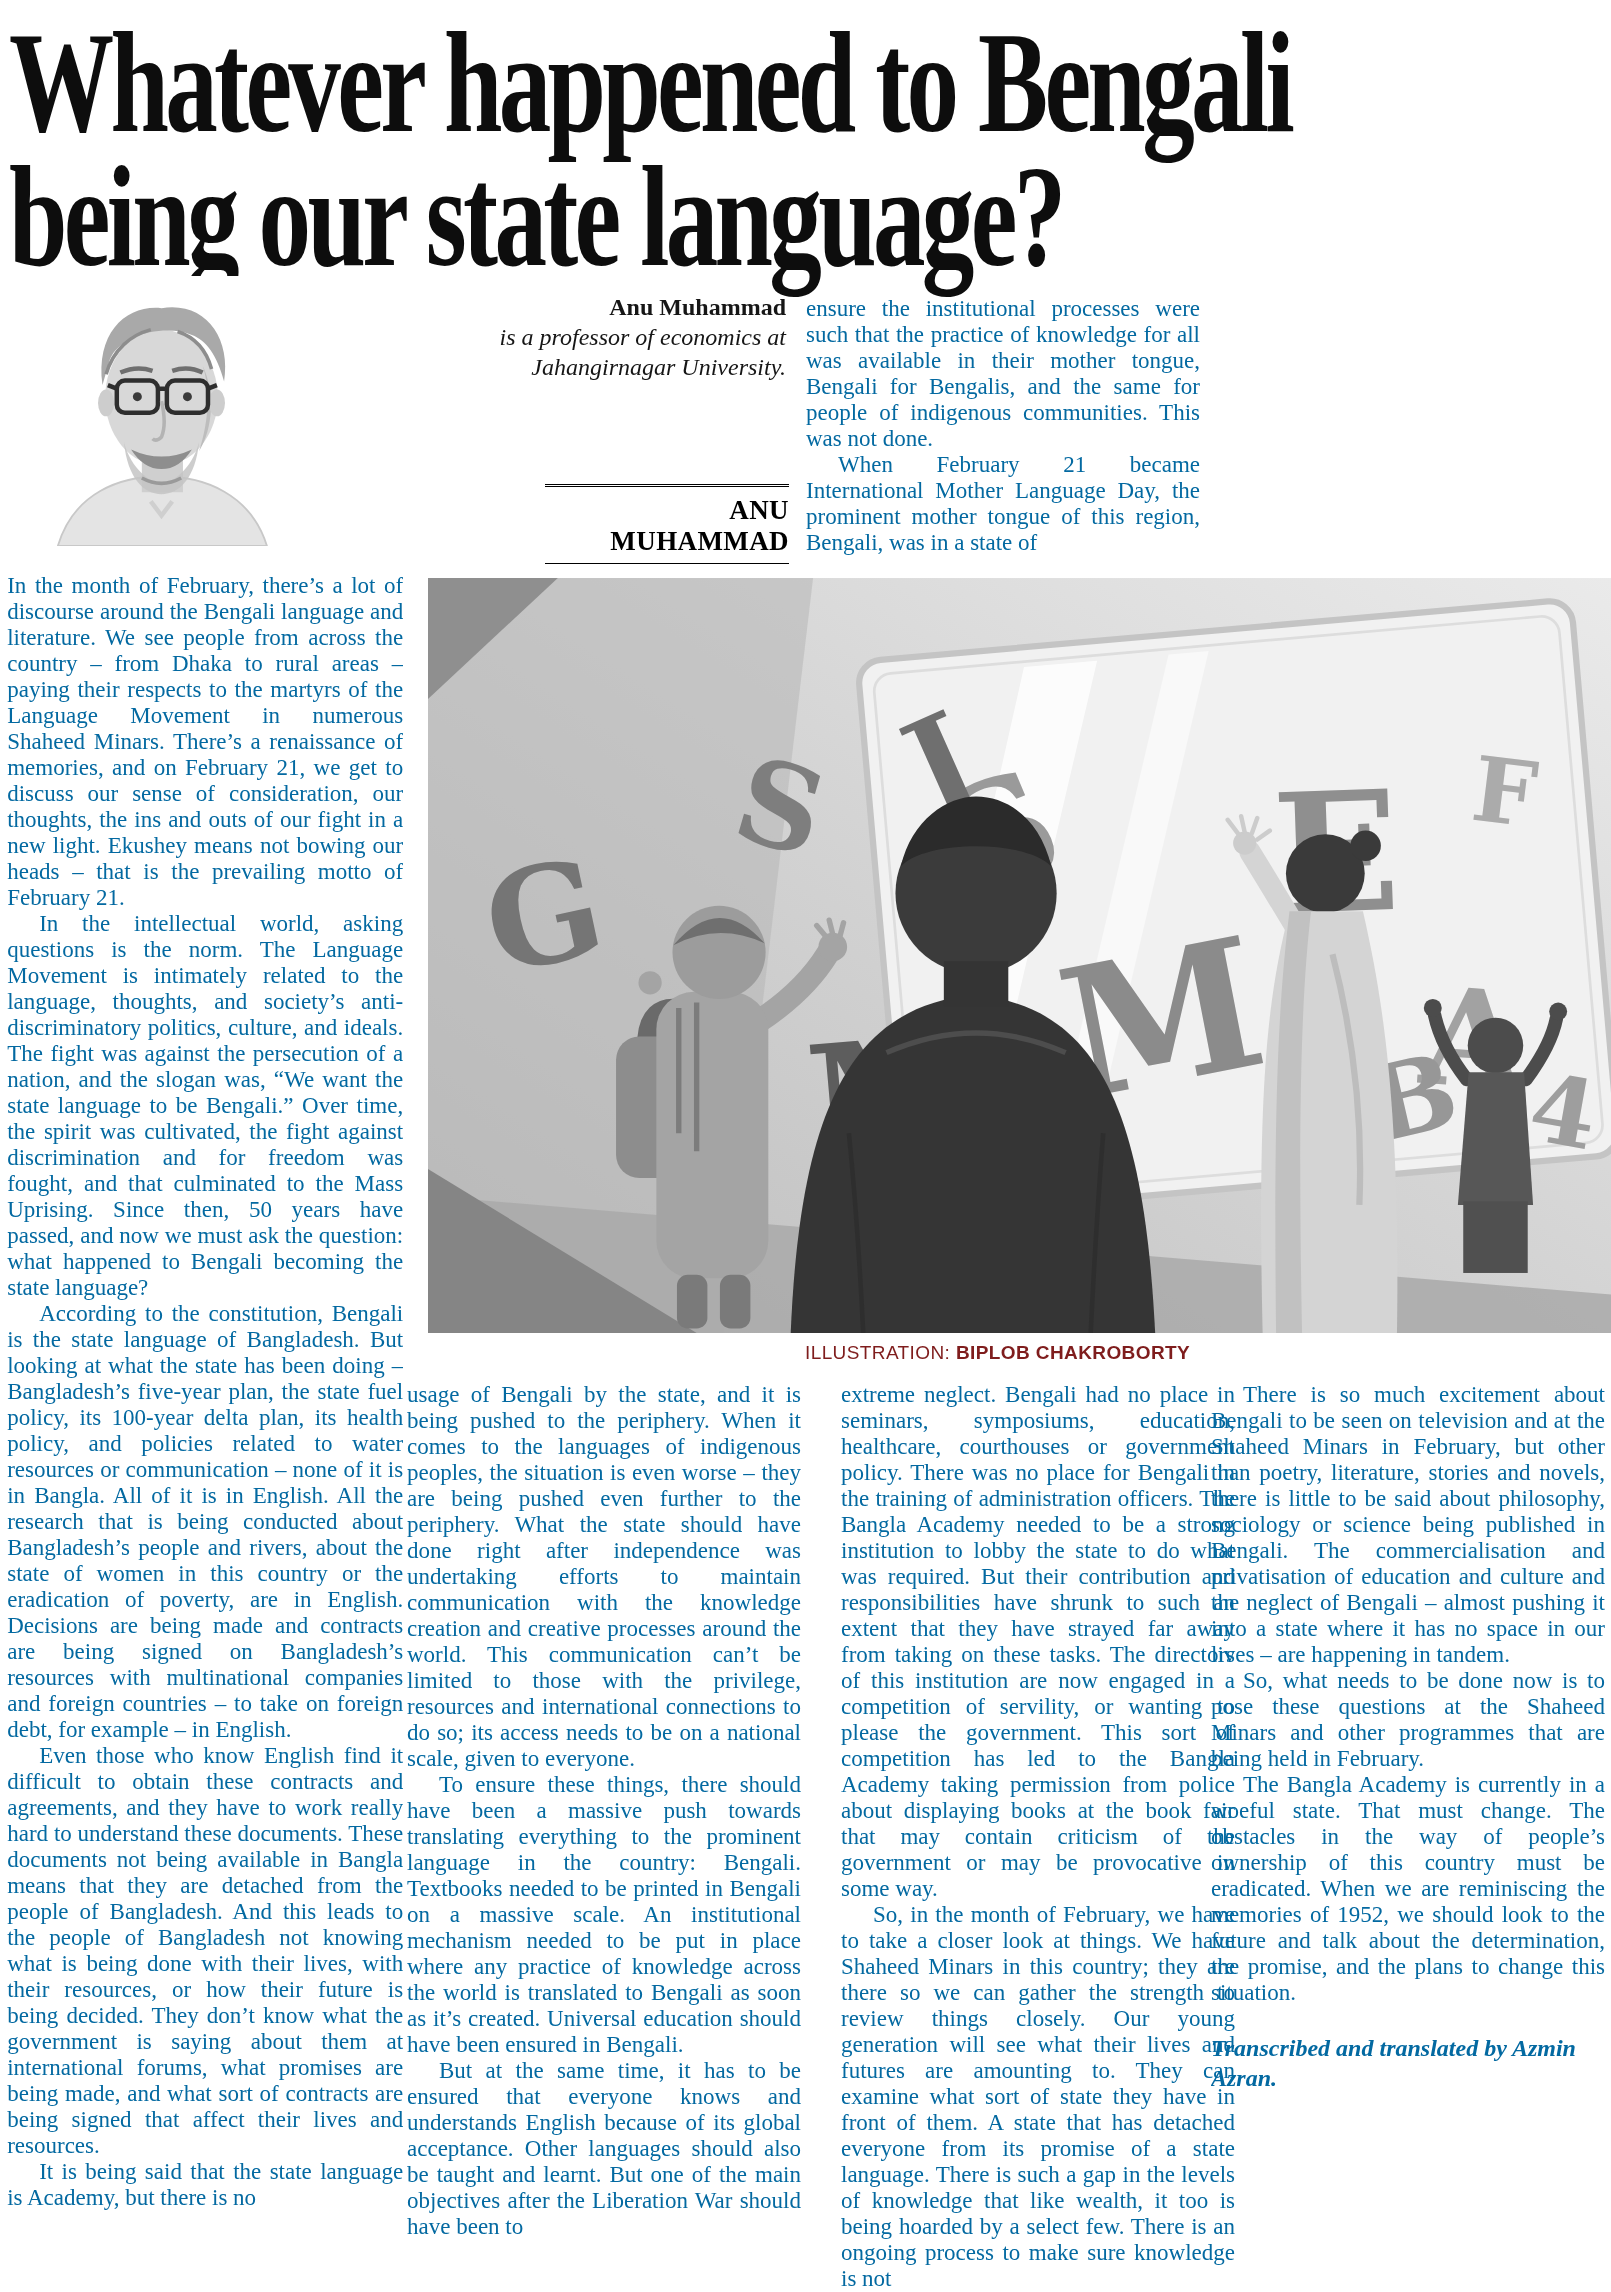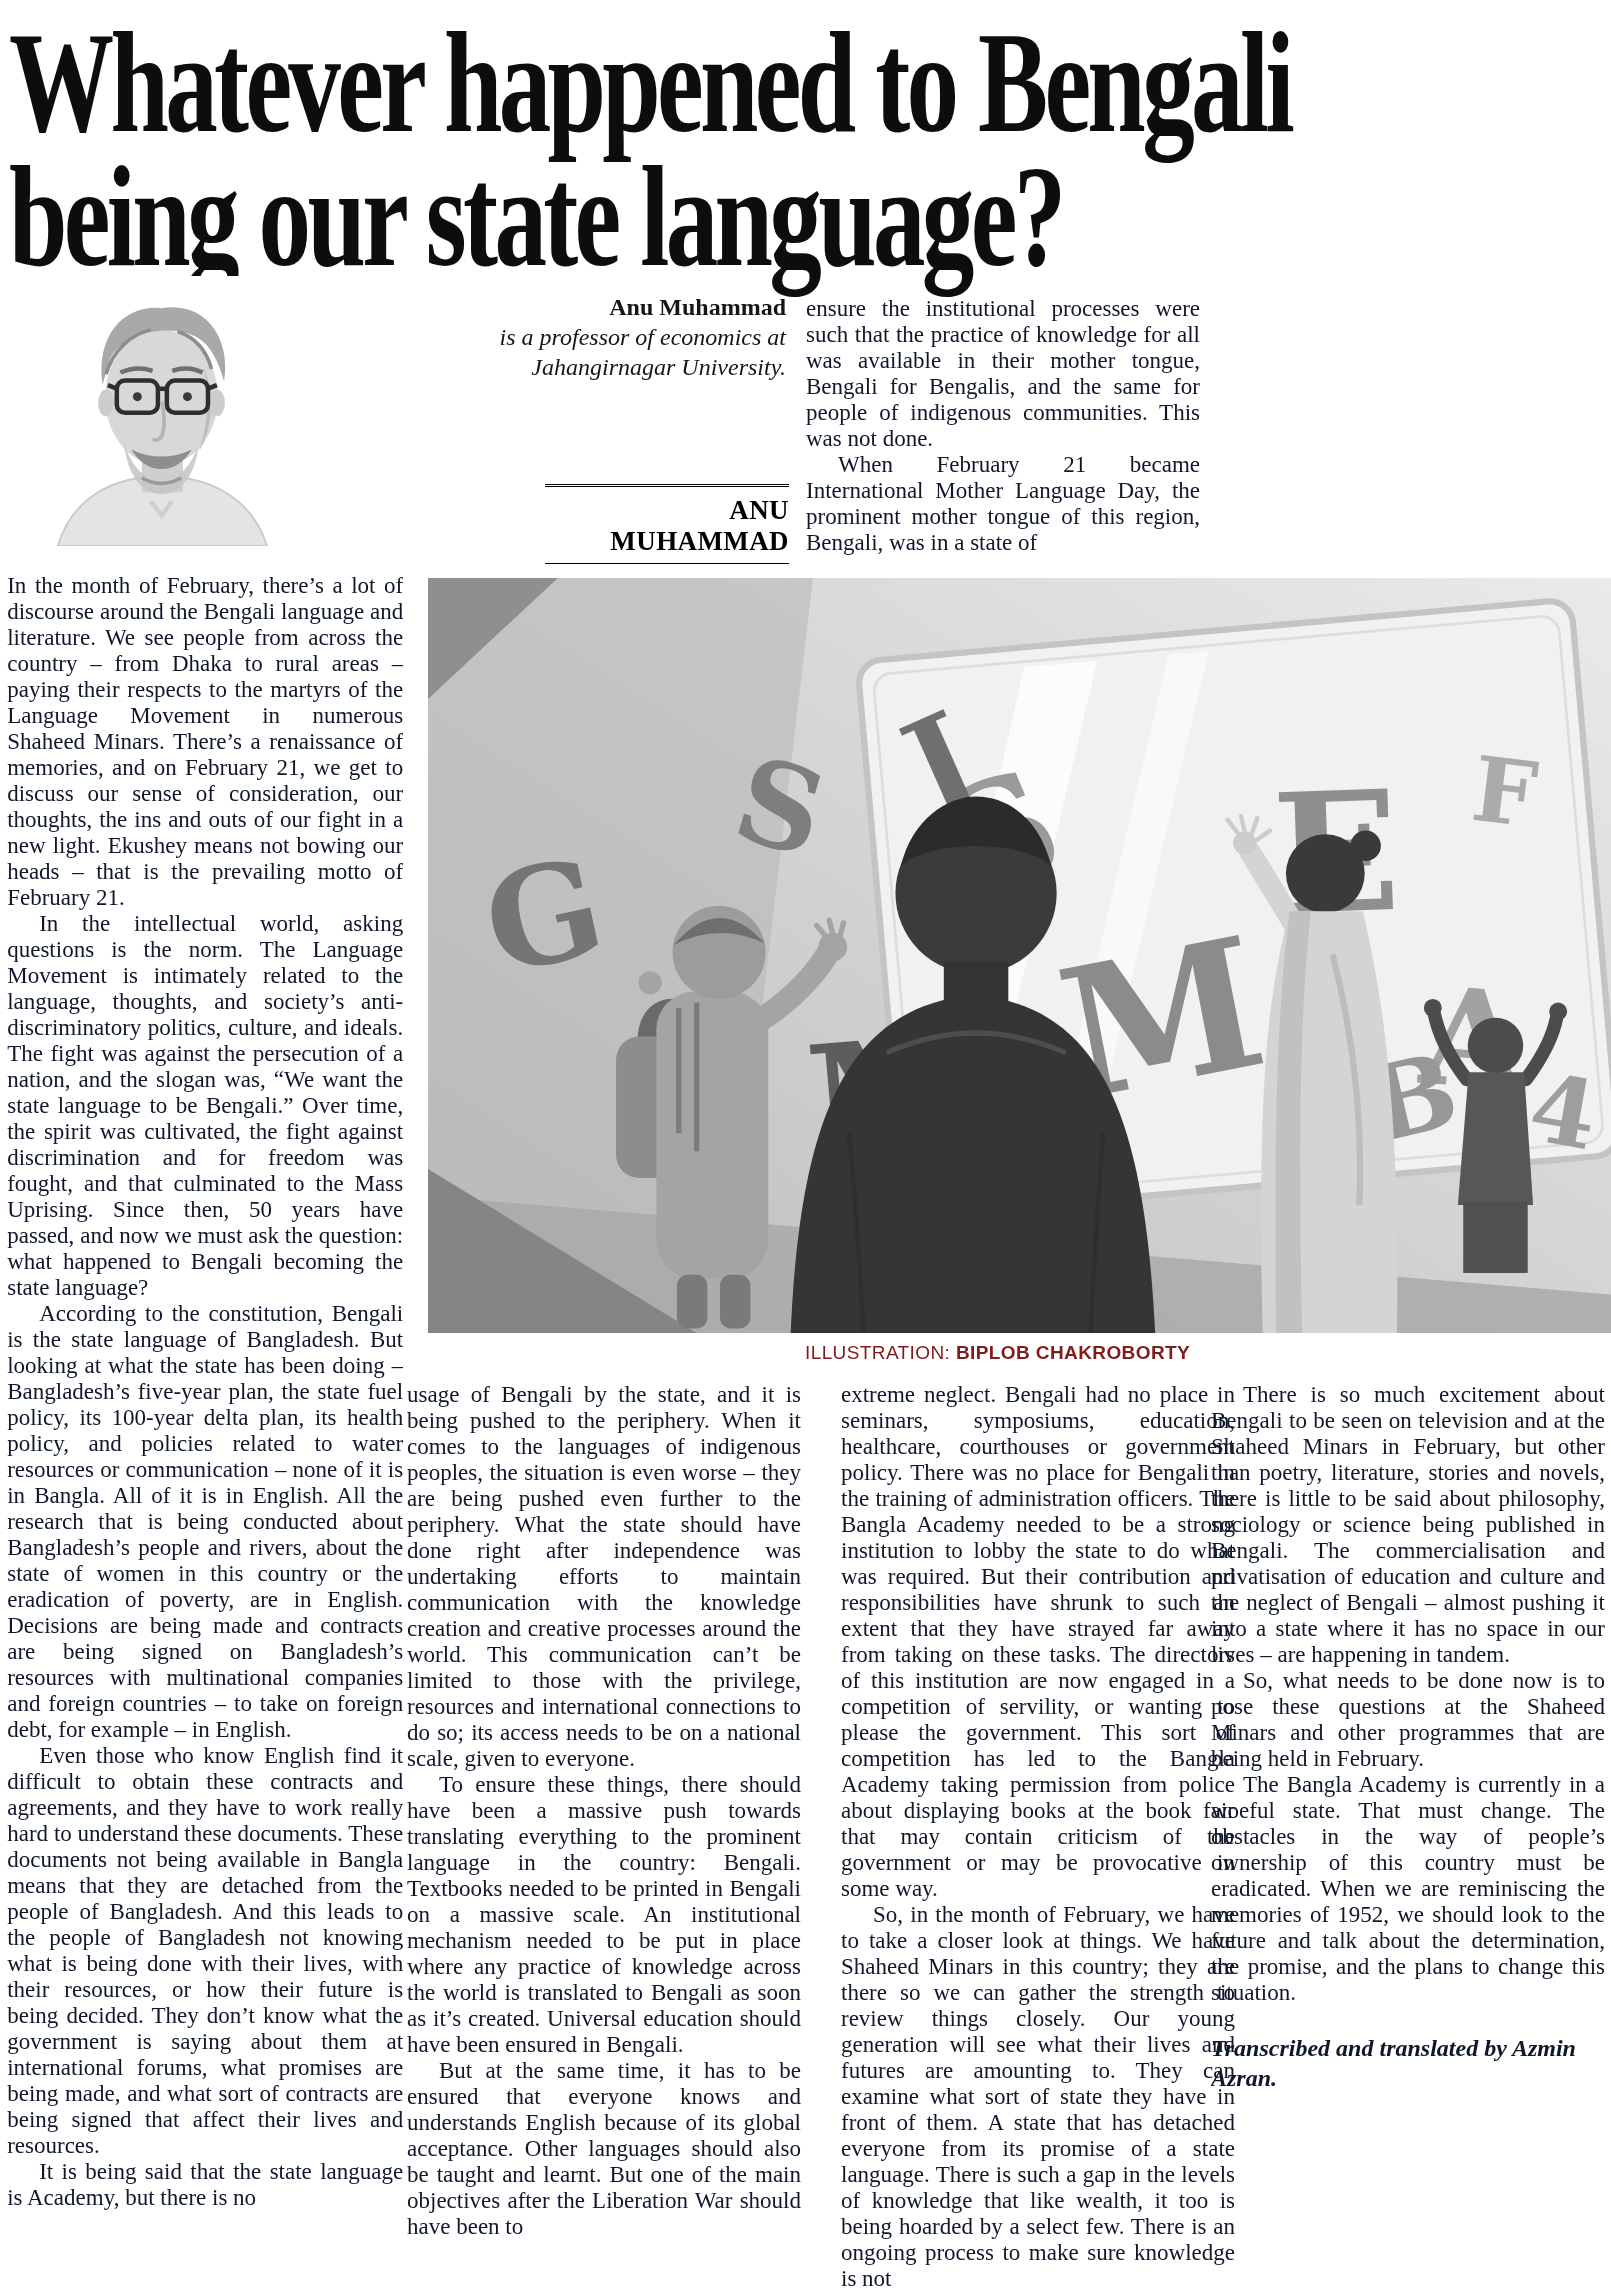--- a/index.html
+++ b/index.html
@@ -28,21 +28,21 @@
   .byline-bar {
     position:absolute; left:545px; top:484px; width:244px;
     border-top:3.6px double #000; border-bottom:1.8px solid #000;
     padding:8px 0 6.3px; text-align:right;
     font-weight:700; font-size:27px; letter-spacing:0.4px; color:#000;
   }
 
   
   .col {
     position:absolute; overflow:hidden;
-    font-size:23px; line-height:26px; text-align:justify; color:#0f172a;
+    font-size:23px; line-height:26px; text-align:justify; color:#0369a1;
   }
   .col p { text-indent:32px; }
   .col p.cont, .col p.first { text-indent:0; }
   .col-intro-a { left:806px;  top:296px; width:394px; height:262px; }
   .col-intro-b { left:1209px; top:296px; width:396px; height:262px; }
   .col-1 { left:7.2px;    top:573px;  width:396px; height:1716px; }
   .col-2 { left:407px;  top:1382px; width:394px; height:911px; }
   .col-3 { left:811px;  top:1382px; width:394px; height:911px;margin-left:30px; }
   .col-4 { left:1211px; top:1382px; width:394px; height:911px; }
   .credit { margin-top:27px; font-weight:700; font-style:italic; font-size:24px; line-height:30px; text-indent:0 !important; text-align:left; }

